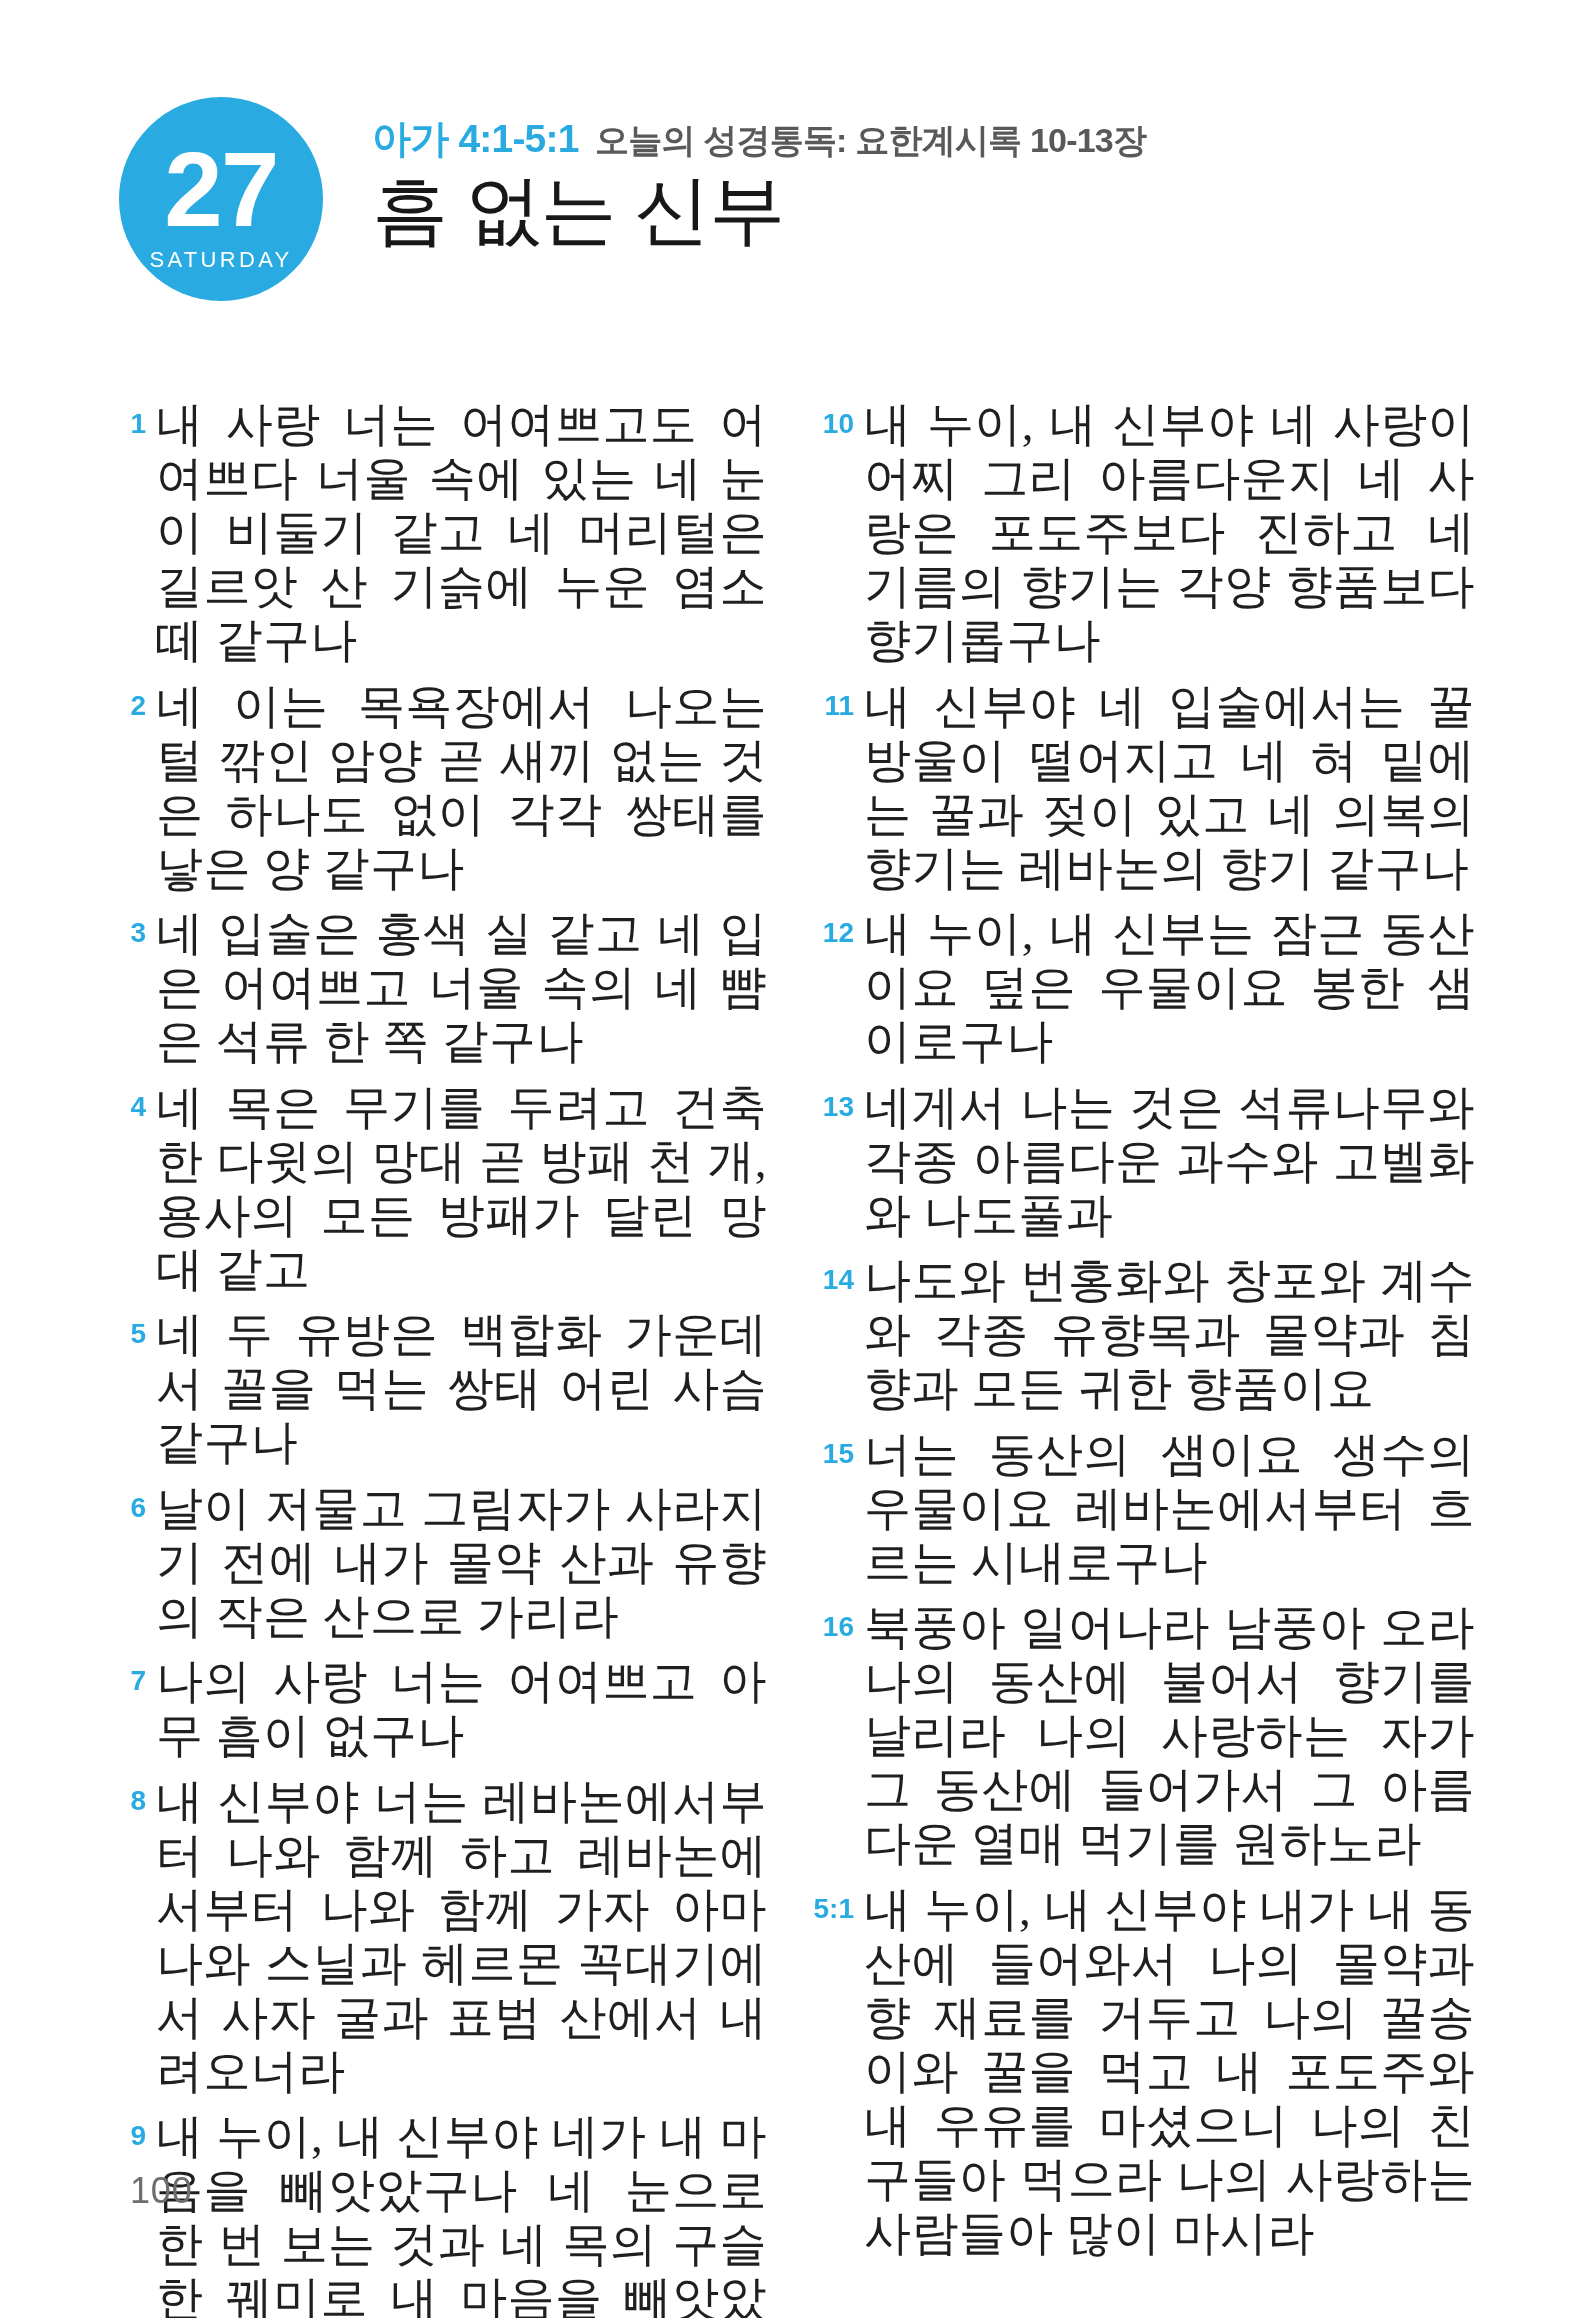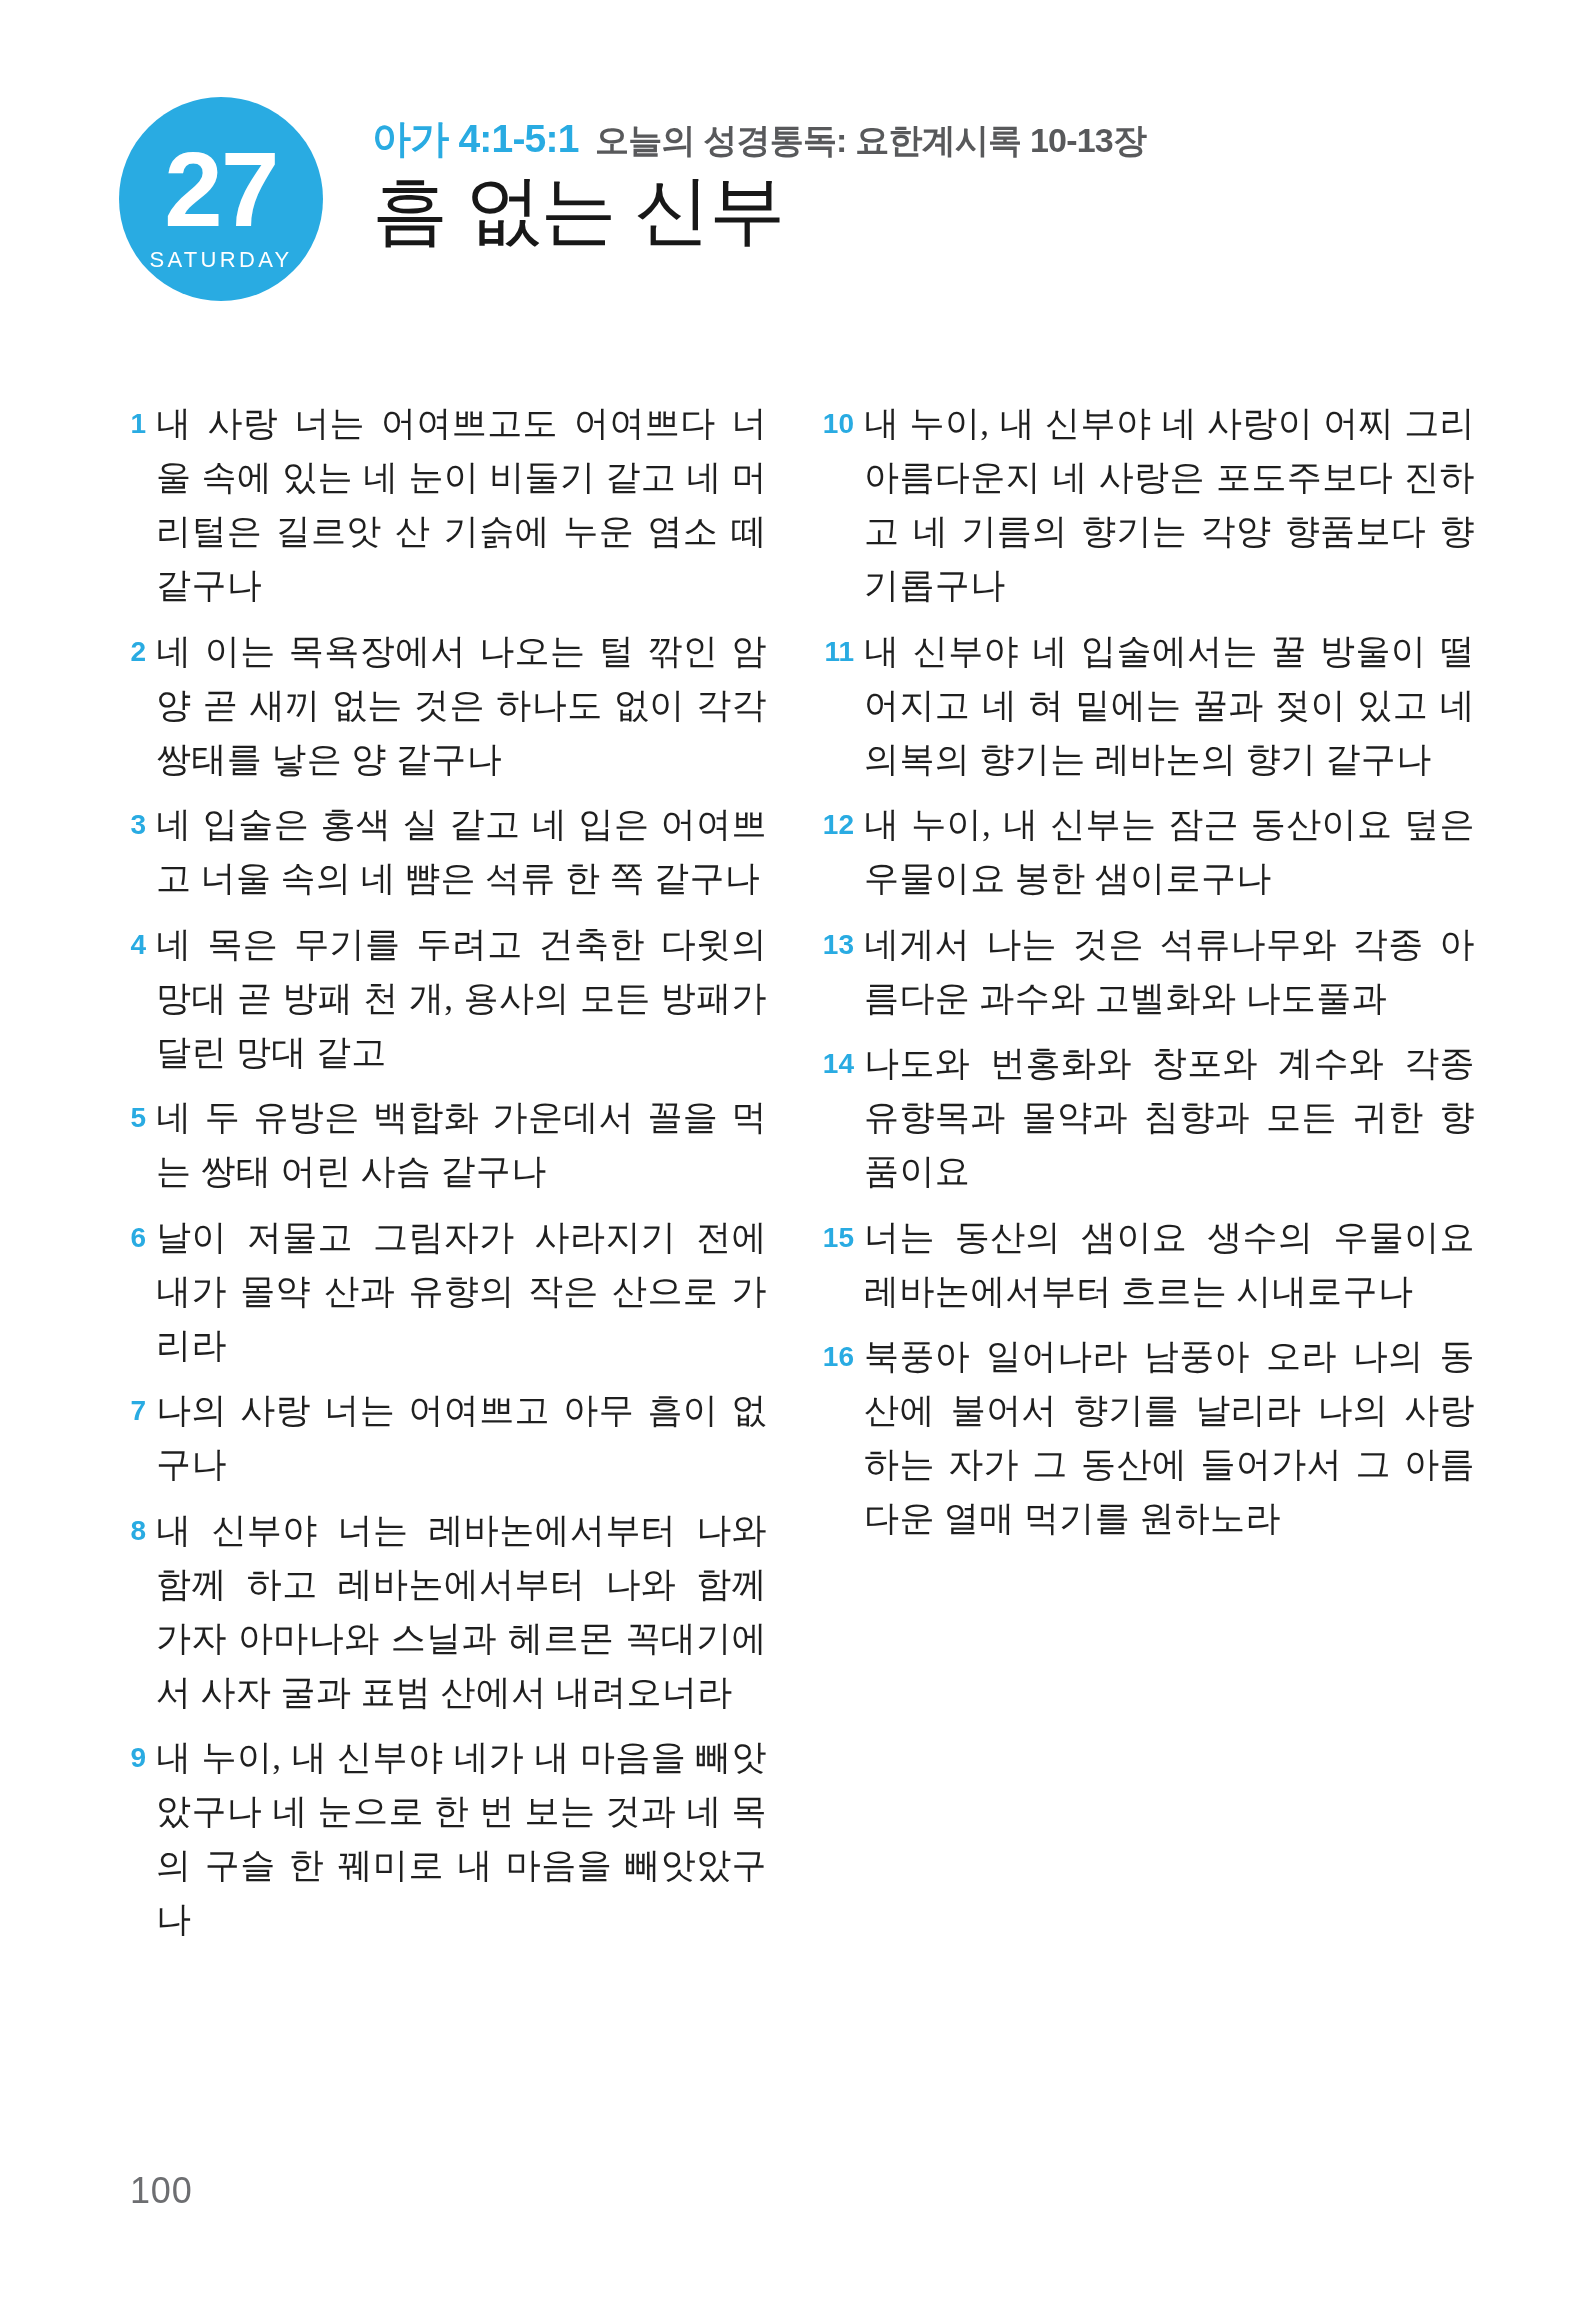--- a/index.html
+++ b/index.html
@@ -113,21 +113,21 @@
     font-weight: 700;
     font-size: 28px;
     line-height: 54px;
     color: #29abe2;
     white-space: nowrap;
   }
   .vtext {
     flex: 1 1 auto;
     min-width: 0;
     font-family: "Liberation Serif", serif;
-    font-size: 35px;
+    font-size: 47px;
     line-height: 54px;
     color: #1f1f1f;
     text-align: justify;
     word-break: break-all;
     letter-spacing: 0.4px;
   }
 
   
   .page-number {
     position: absolute;
@@ -219,19 +219,23 @@
     <span class="vtext">나도와 번홍화와 창포와 계수와 각종 유향목과 몰약과 침향과 모든 귀한 향품이요</span>
   </div>
         <div class="verse">
     <span class="vnum">15</span>
     <span class="vtext">너는 동산의 샘이요 생수의 우물이요 레바논에서부터 흐르는 시내로구나</span>
   </div>
         <div class="verse">
     <span class="vnum">16</span>
     <span class="vtext">북풍아 일어나라 남풍아 오라 나의 동산에 불어서 향기를 날리라 나의 사랑하는 자가 그 동산에 들어가서 그 아름다운 열매 먹기를 원하노라</span>
   </div>
+        <div class="verse">
+    <span class="vnum">5:1</span>
+    <span class="vtext">내 누이, 내 신부야 내가 내 동산에 들어와서 나의 몰약과 향 재료를 거두고 나의 꿀송이와 꿀을 먹고 내 포도주와 내 우유를 마셨으니 나의 친구들아 먹으라 나의 사랑하는 사람들아 많이 마시라</span>
+  </div>
       </div>
   </div>
 
   <div class="page-number">100</div>
 
 </div>
 
 
 </body></html>

